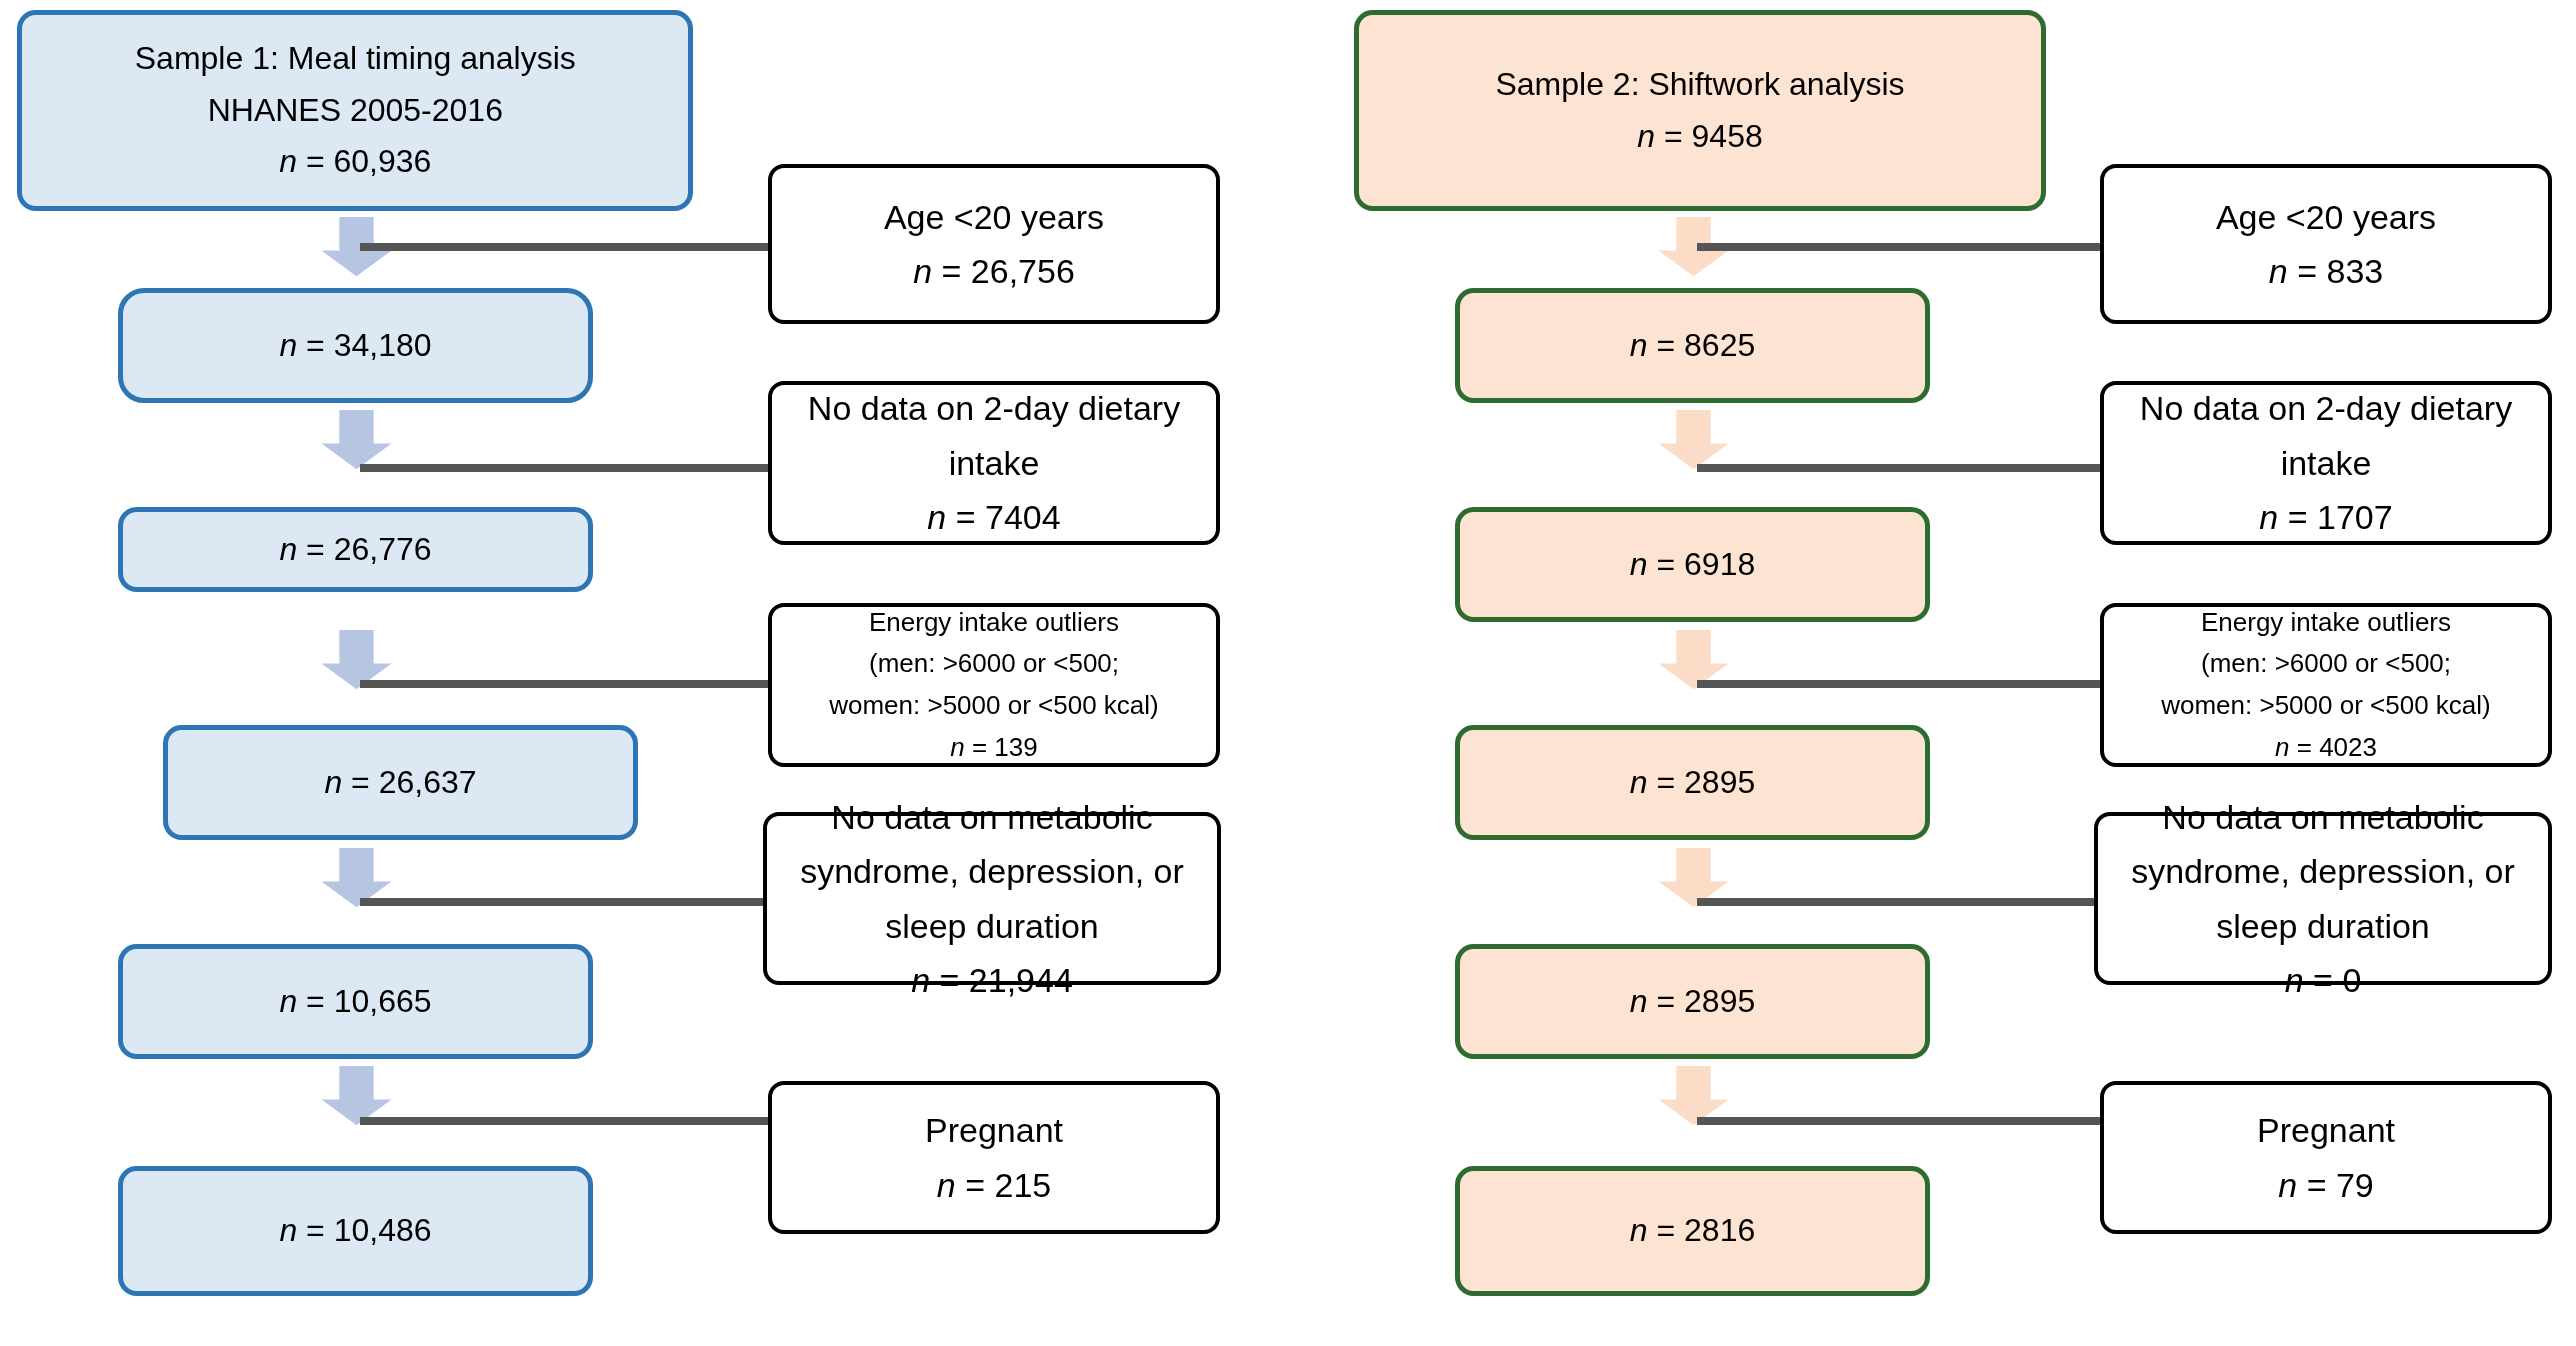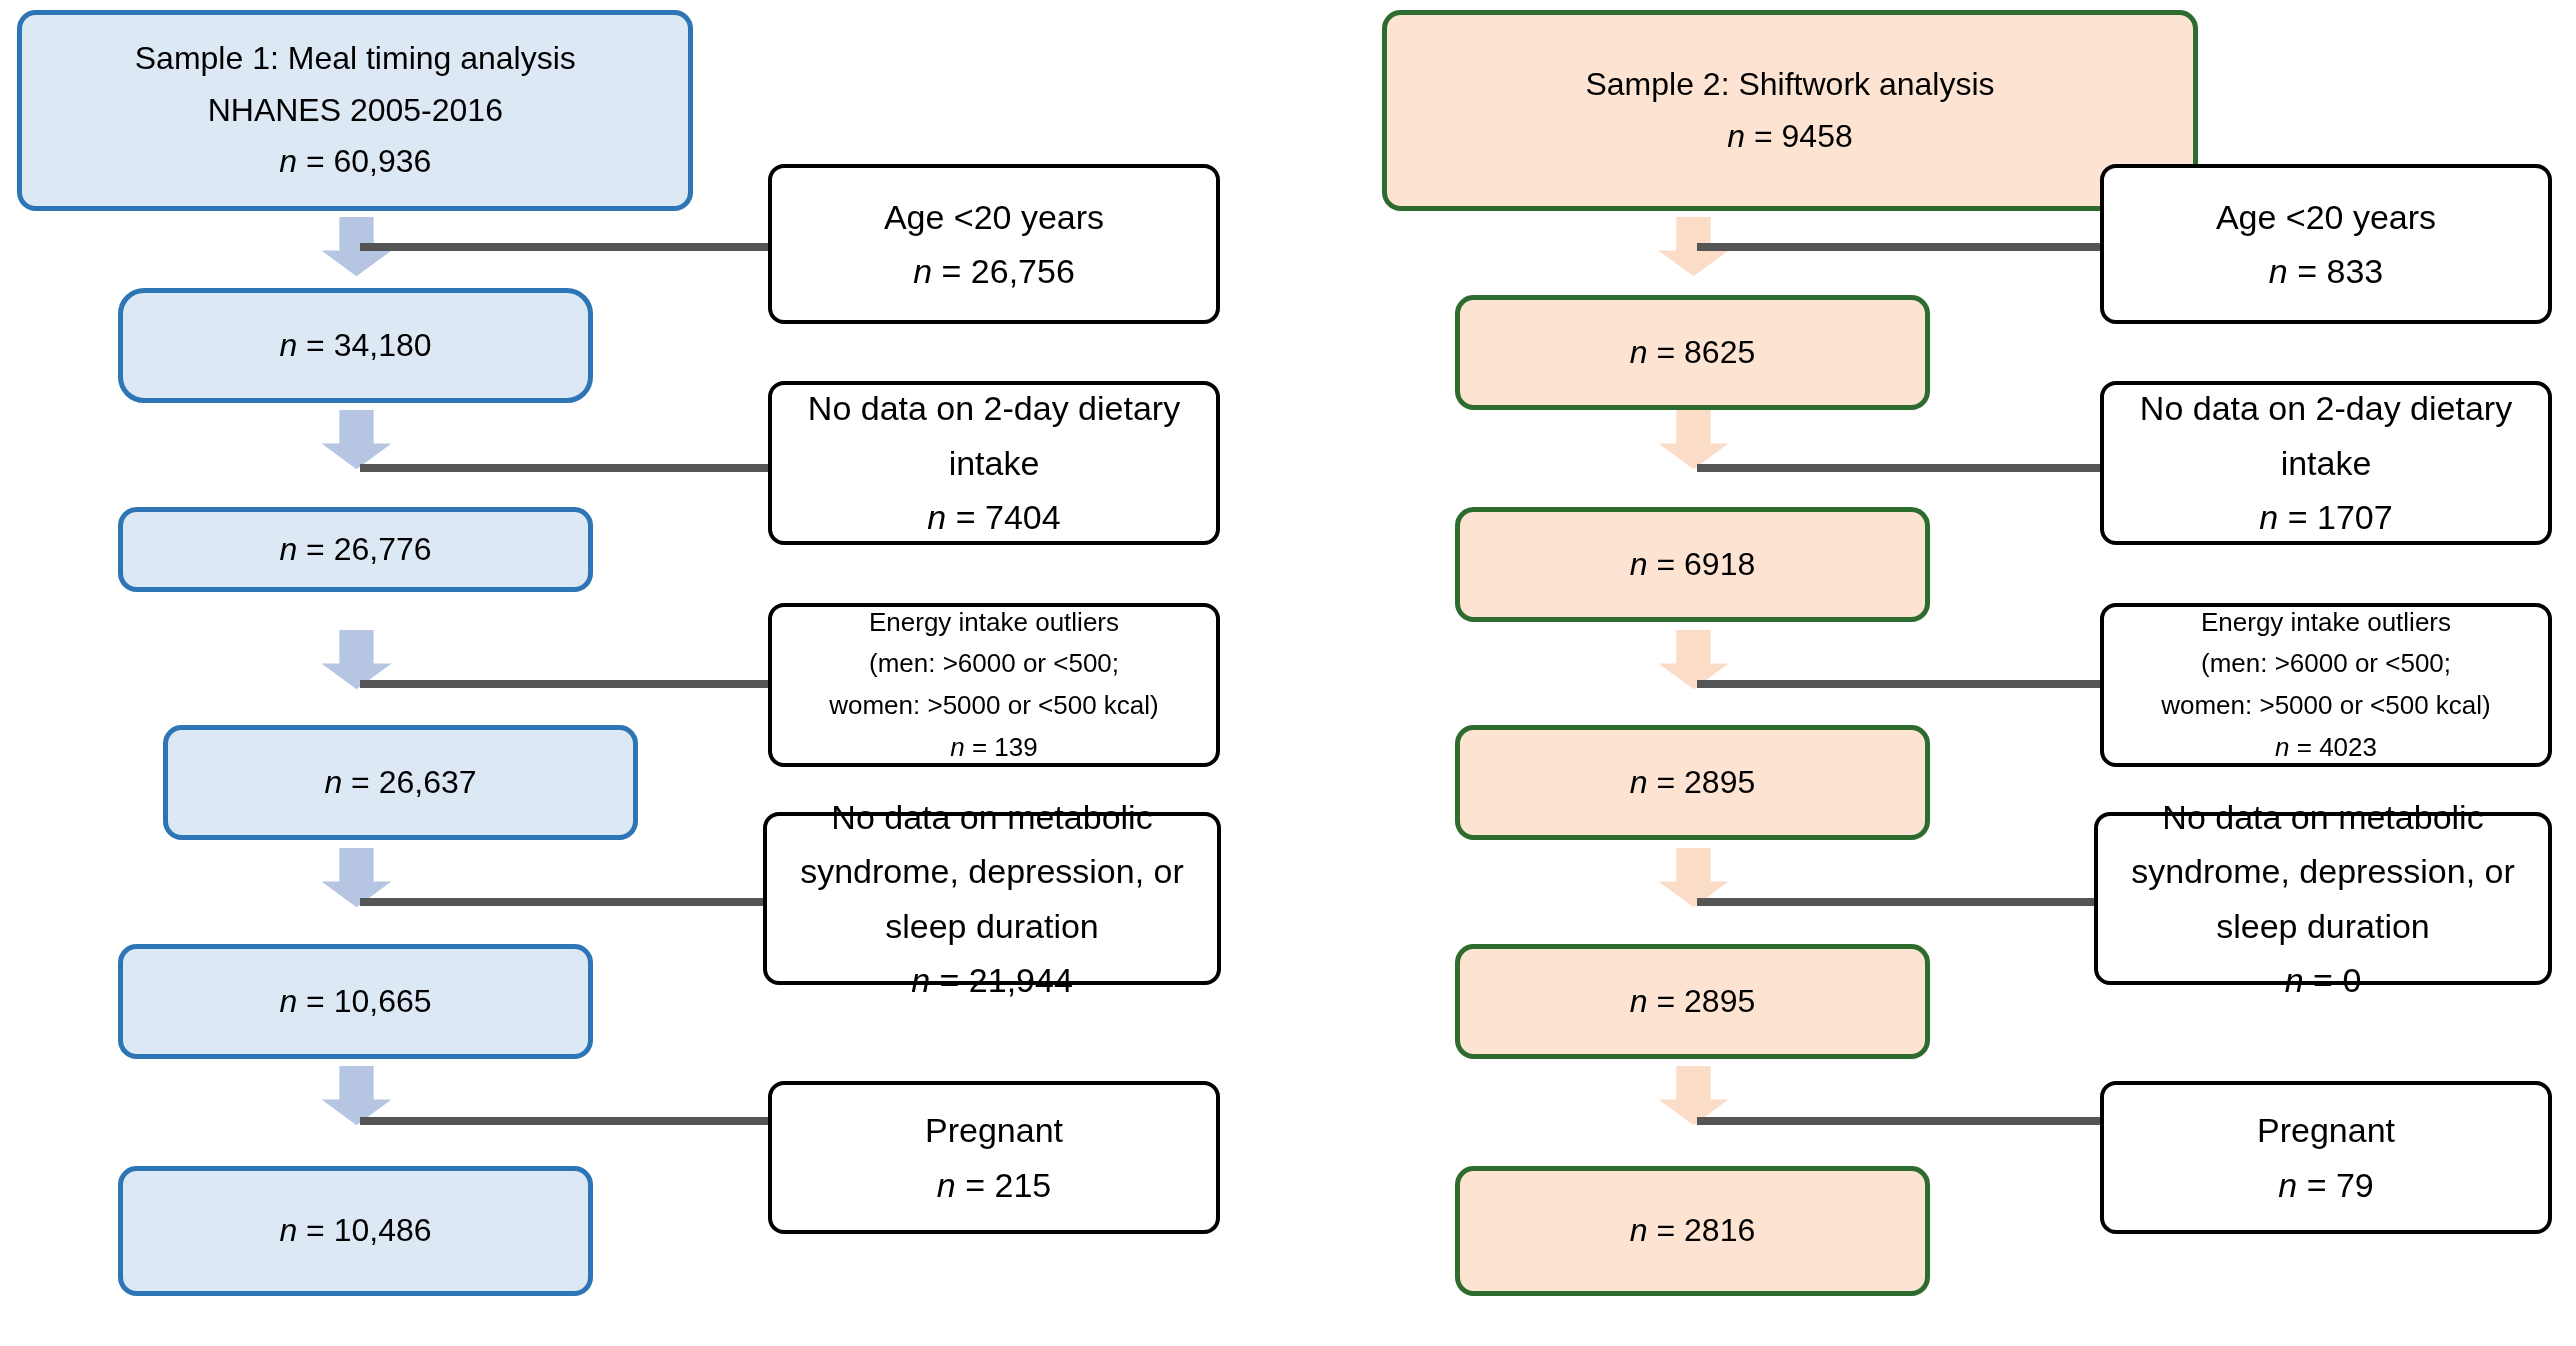--- a/index.html
+++ b/index.html
@@ -169,35 +169,35 @@
     </div>
   </div>
 
   <div class="excl-box" style="left:768px; top:1081px; width:452px; height:153px;">
     <div class="inner">
       <span class="line">Pregnant</span>
       <span class="line"><span class="it">n</span>&nbsp;<span>= 215</span></span>
     </div>
   </div>
 
-  <div class="flow-box peach" style="left:1354px; top:10px; width:816px; height:201px;margin-left:28px;">
+  <div class="flow-box peach" style="left:1354px; top:10px; width:692px; height:201px;">
     <div class="inner">
       <span class="line">Sample 2: Shiftwork analysis</span>
       <span class="line"><span class="it">n</span>&nbsp;<span>= 9458</span></span>
     </div>
   </div>
 
   <div class="v-arrow" style="left:1654px; top:217px;">
     <svg width="79" height="60" viewBox="0 0 110 84" aria-hidden="true">
       <polygon points="31,0 79,0 79,47 104,47 55,83 6,47 31,47" fill="#fbdcc7"></polygon>
     </svg>
   </div>
   <div class="h-line" style="left:1697px; top:243px; width:403px;"></div>
 
-  <div class="flow-box peach" style="left:1455px; top:288px; width:475px; height:115px;margin-top:7px;">
+  <div class="flow-box peach" style="left:1455px; top:288px; width:475px; height:115px;">
     <div class="inner">
       <span class="line"><span class="it">n</span>&nbsp;<span>= 8625</span></span>
     </div>
   </div>
 
   <div class="v-arrow" style="left:1654px; top:410px;">
     <svg width="79" height="60" viewBox="0 0 110 84" aria-hidden="true">
       <polygon points="31,0 79,0 79,47 104,47 55,83 6,47 31,47" fill="#fbdcc7"></polygon>
     </svg>
   </div>

